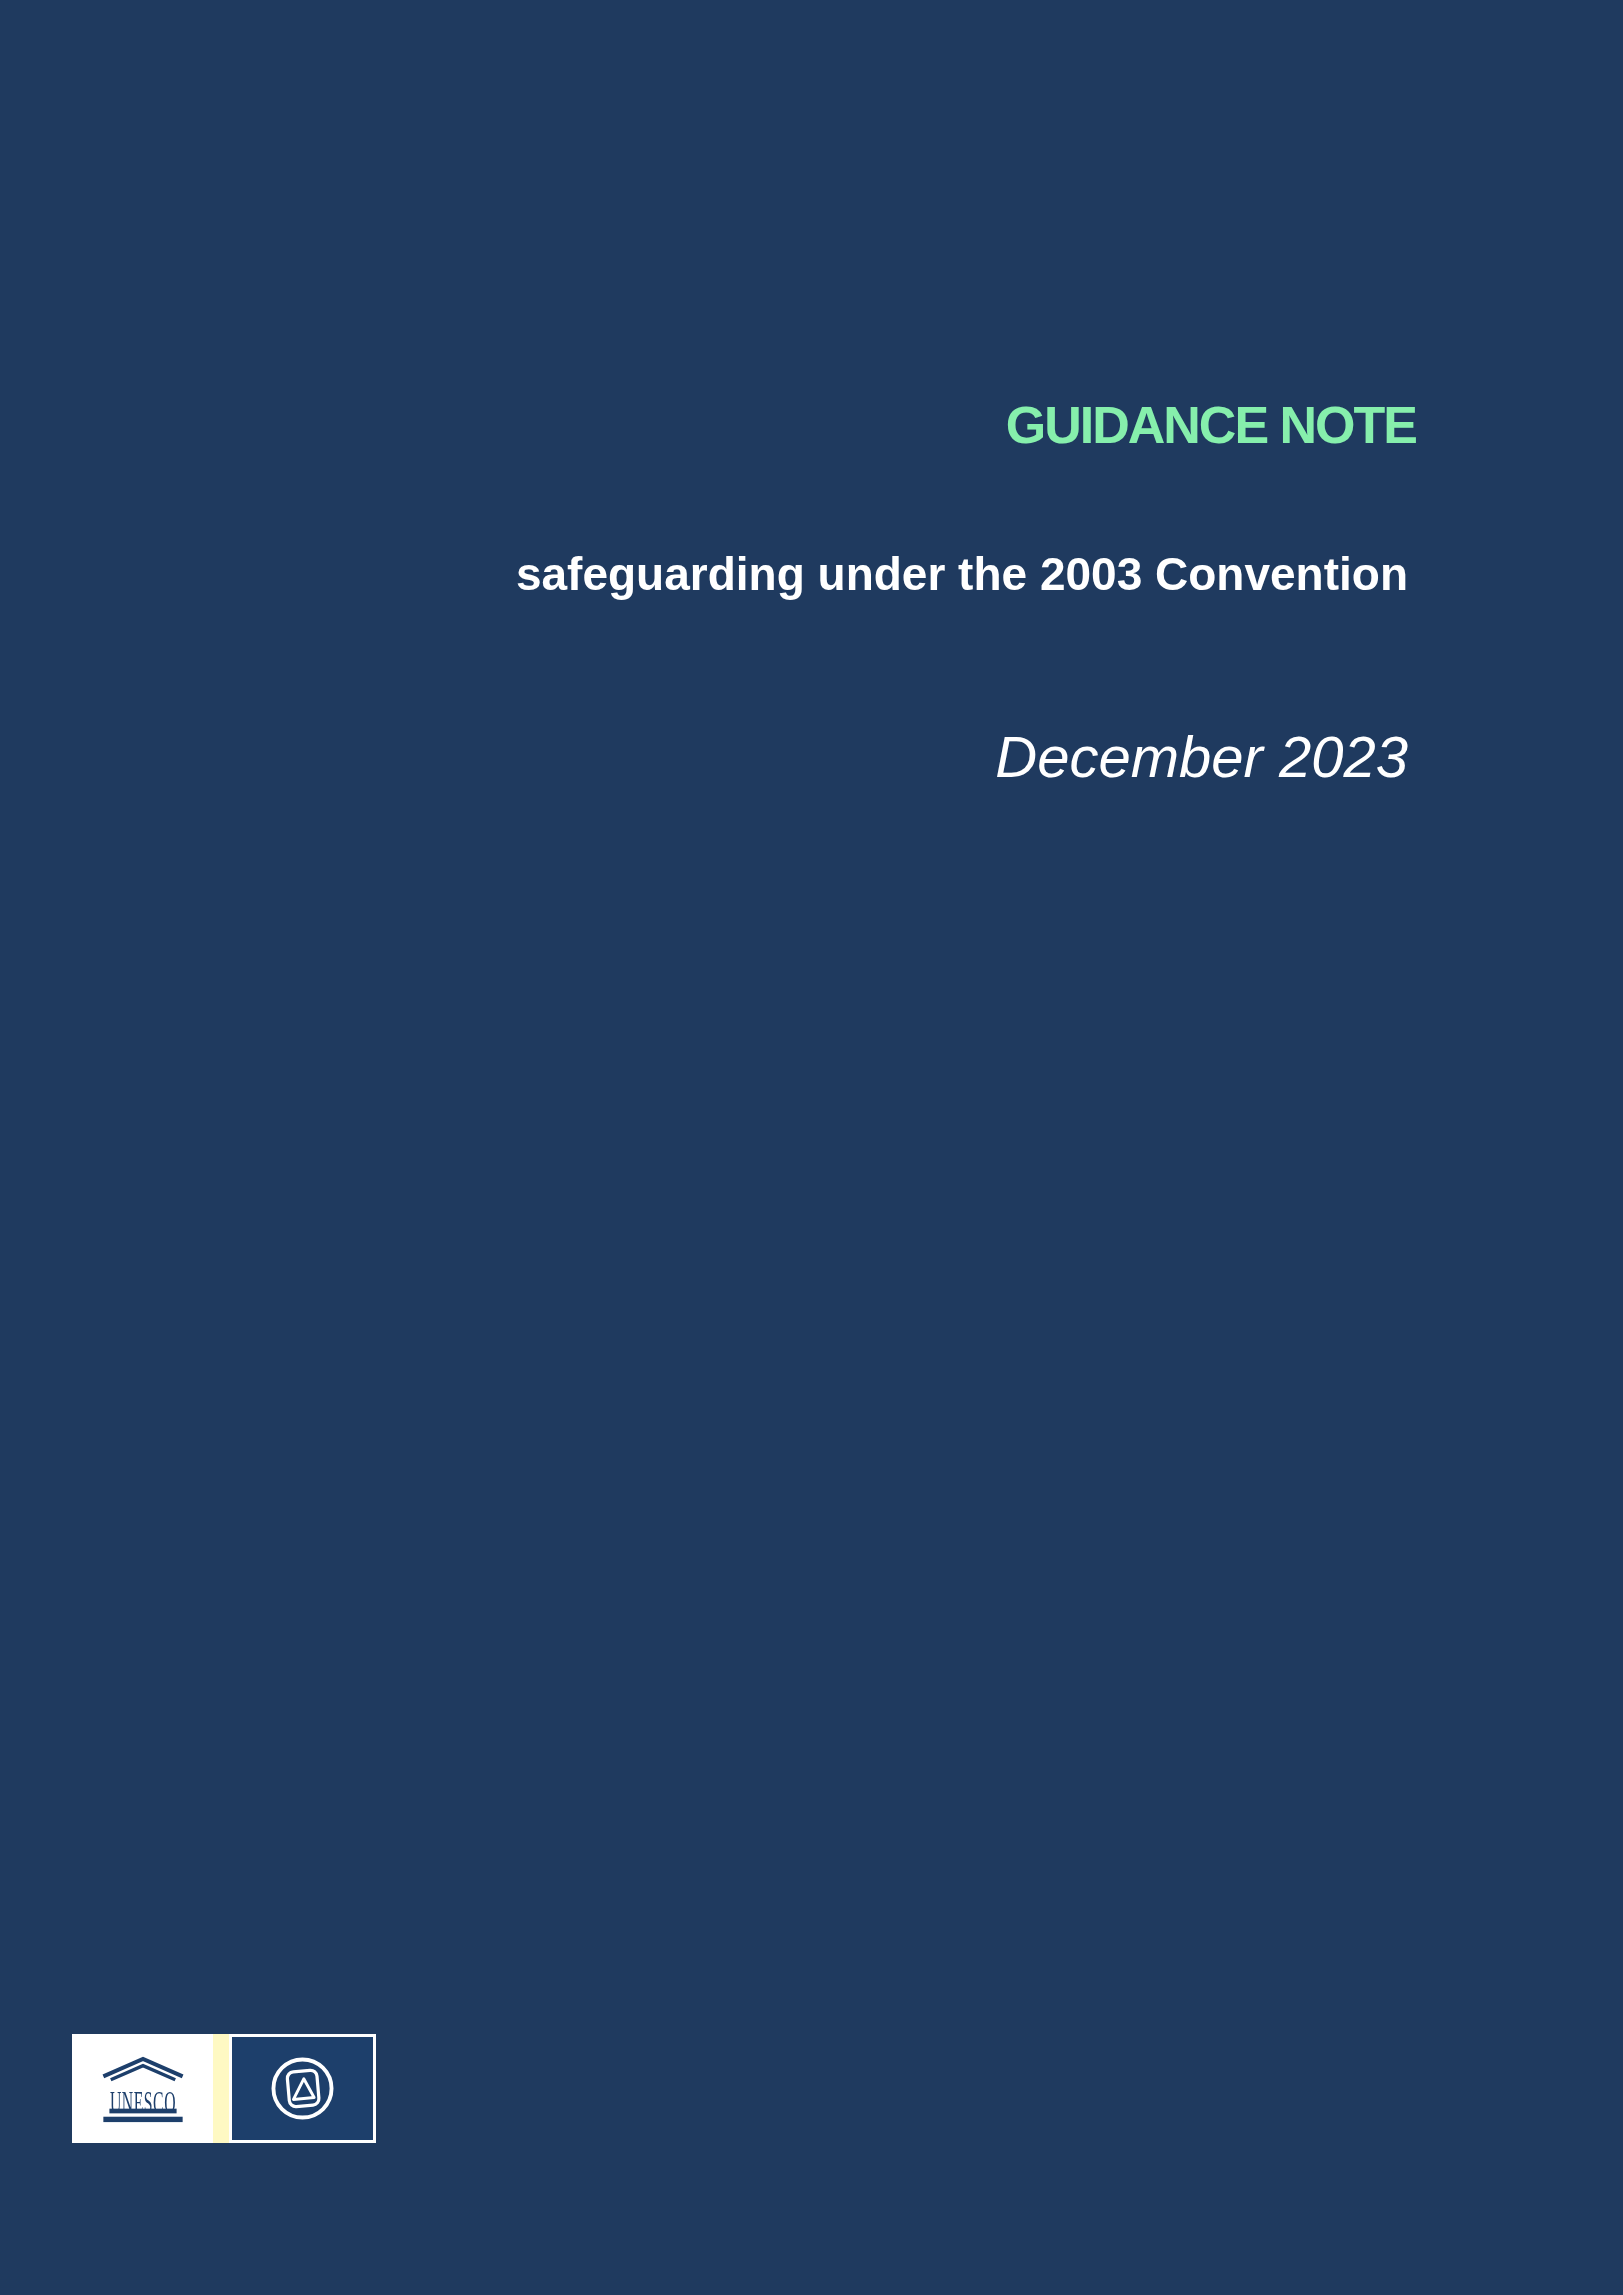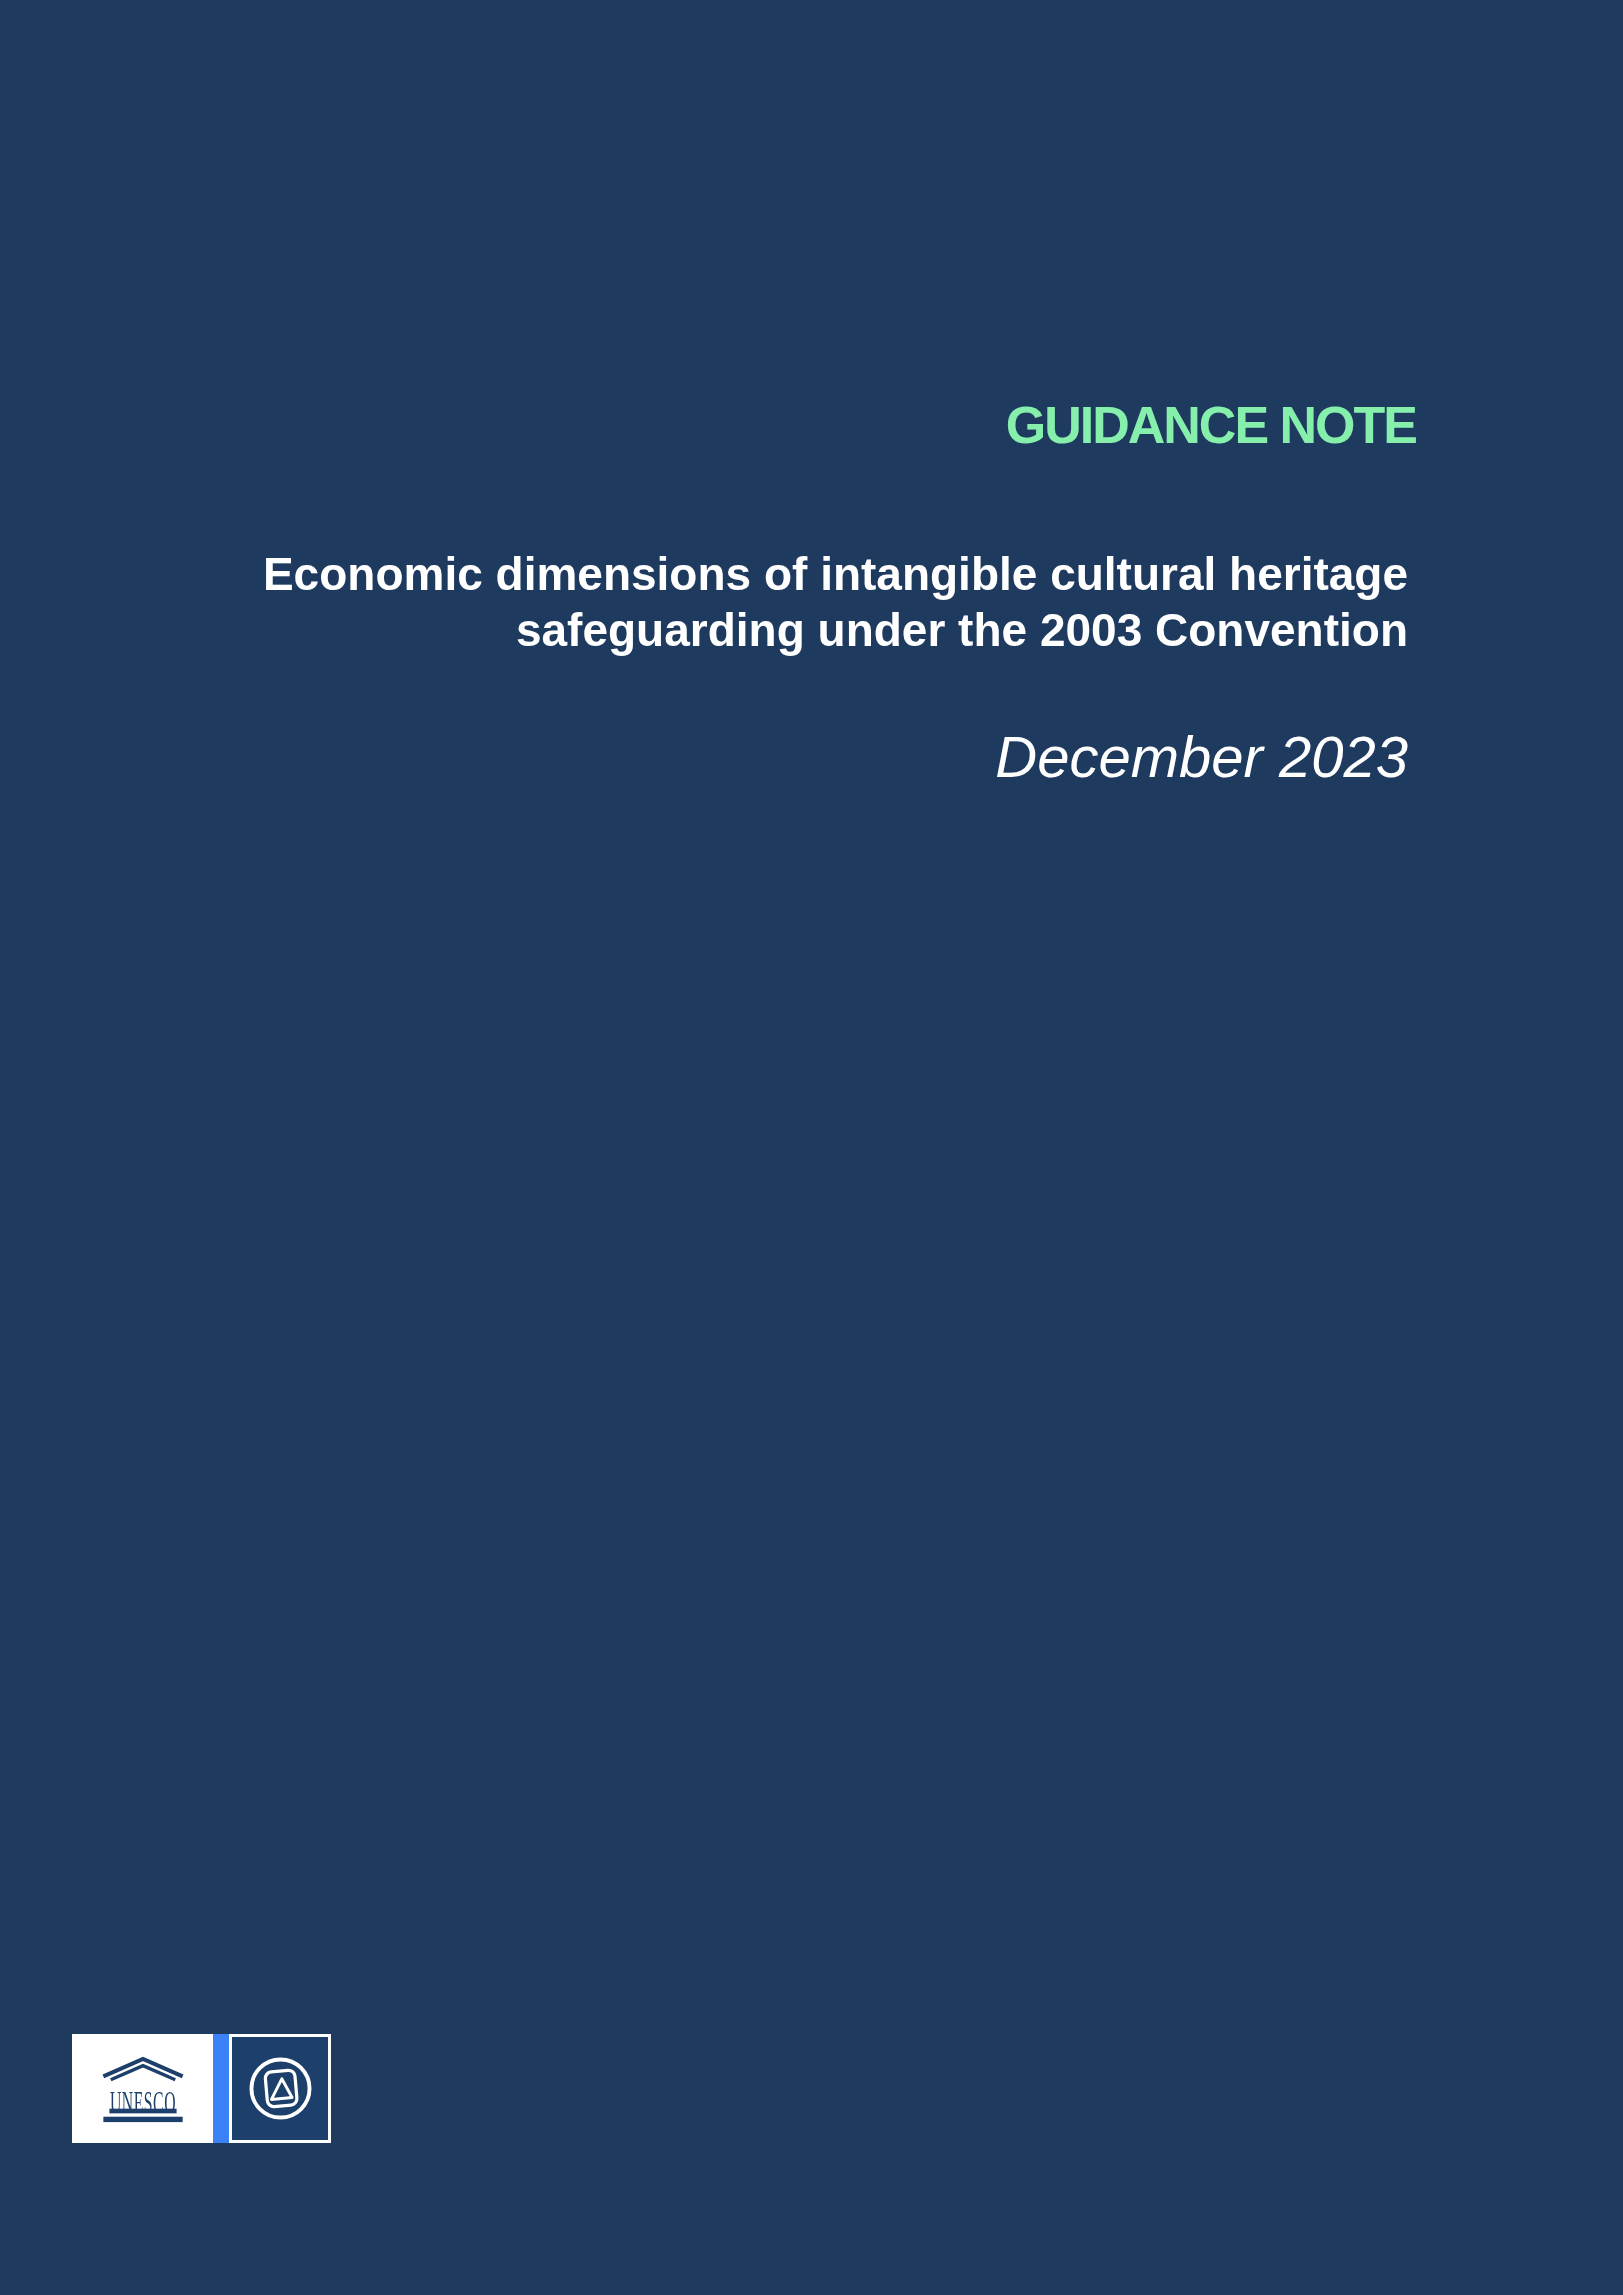--- a/index.html
+++ b/index.html
@@ -53,23 +53,23 @@
     white-space: nowrap;
     color: #ffffff;
   }
   .logo-block {
     position: absolute;
     left: 72px;
     top: 2034px;
     width: 283px;
   }
   .logo-strip {
-    width: 259px;
+    width: 304px;
     height: 109px;
-    background: #3b82f6;
+    background: #fef9c3;
     display: flex;
     box-sizing: border-box;
     gap: 16px;
   }
   .temple-panel {
     flex: 0 0 141px;
     background: #ffffff;
     display: flex;
     align-items: center;
     justify-content: center;
@@ -90,21 +90,20 @@
   }
 </style>
 </head>
 <body>
 
 <div class="page">
 
   <div class="title">GUIDANCE NOTE</div>
 
   <div class="subtitle">
-    <div>Economic dimensions of intangible cultural heritage</div>
     <div>safeguarding under the 2003 Convention</div>
   </div>
 
   <div class="pub-date">December 2023</div>
 
   <div class="logo-block">
 
     <div class="logo-strip">
 
       <div class="temple-panel">

